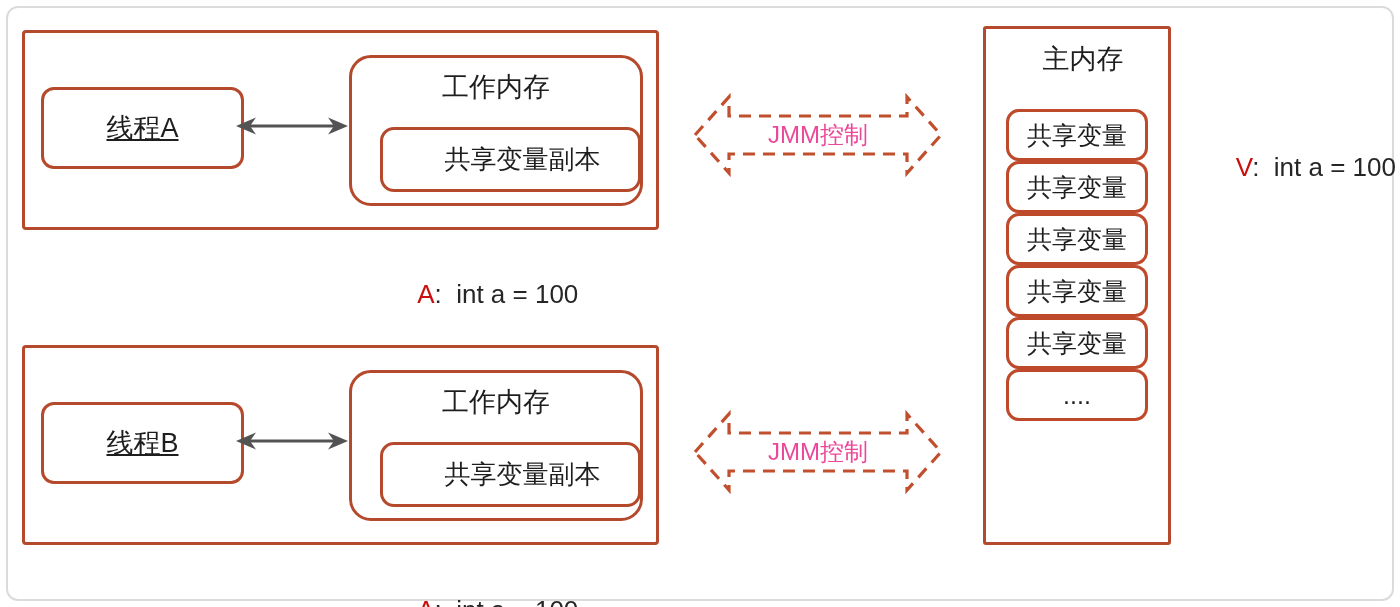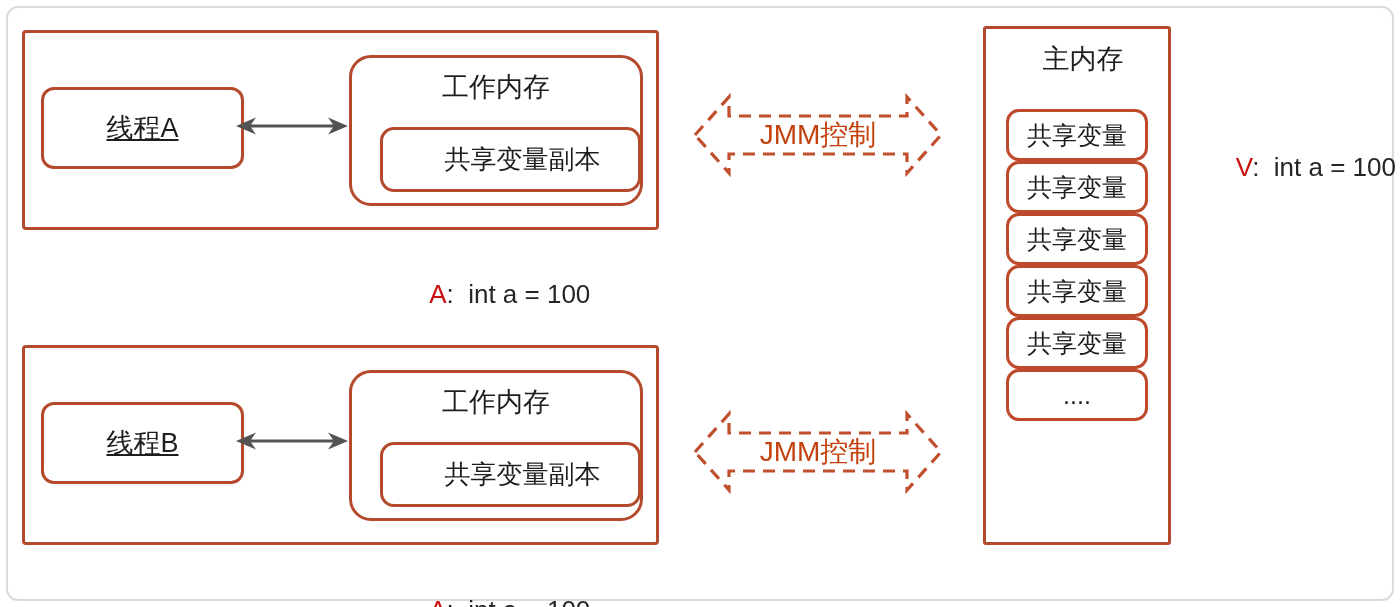--- a/index.html
+++ b/index.html
@@ -32,31 +32,31 @@
   }
   .copy-box{
     position:absolute;left:28px;top:69px;width:231px;height:59px;
     border:3px solid #B4492C;border-radius:14px;
     display:flex;align-items:center;justify-content:center;
     font-size:26px;
     padding-left:24px;
   }
   .link-arrow{position:absolute;left:209px;top:80px;width:116px;height:26px;}
   .note{
-    position:absolute;left:356px;width:280px;text-align:center;
+    position:absolute;left:344px;width:280px;text-align:center;
     font-size:26px;line-height:32px;white-space:pre;color:#262626;
   }
   .note .red{color:#C9100F;}
   .jmm{
     position:absolute;left:693px;width:250px;height:90px;
   }
   .jmm svg{position:absolute;inset:0;}
   .jmm-label{
     position:absolute;inset:0;display:flex;align-items:center;justify-content:center;
-    font-size:28px;color:#c2410c;
+    font-size:24px;color:#ec4899;
   }
   .mm-box{
     position:absolute;left:983px;top:26px;width:182px;height:513px;
     border:3px solid #B4492C;border-radius:3px;background:#ffffff;
   }
   .mm-title{padding-top:12px;height:38px;text-align:center;font-size:27px;padding-left:12px;}
   .mm-slots{
     display:flex;flex-direction:column;align-items:center;
     margin-top:30px;
   }

